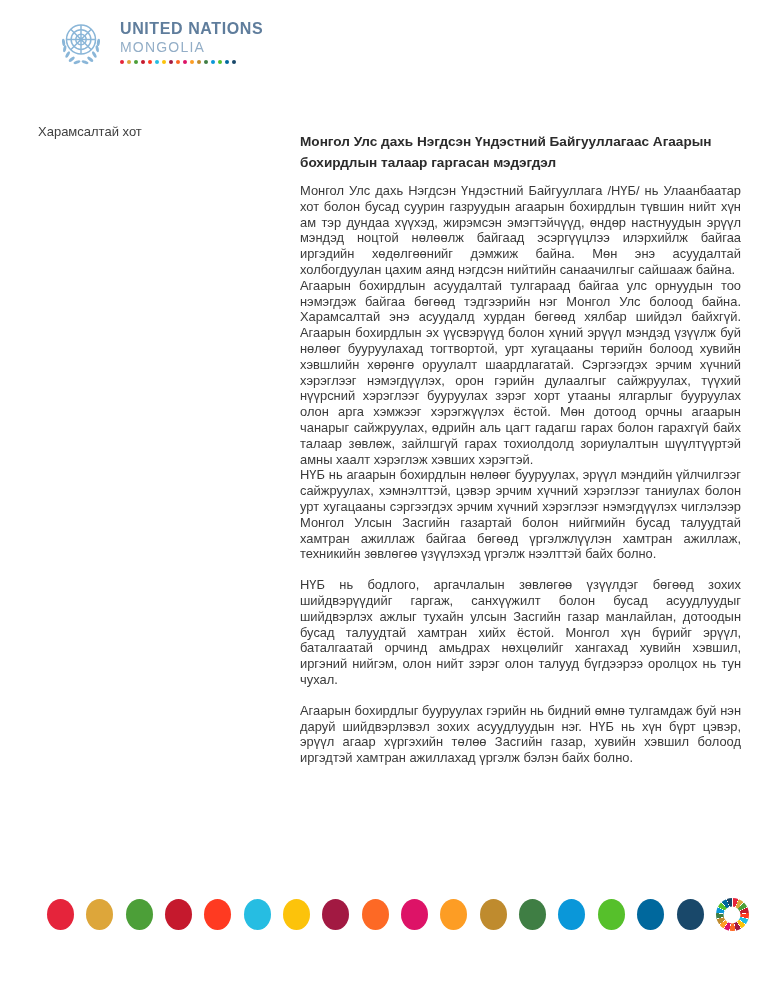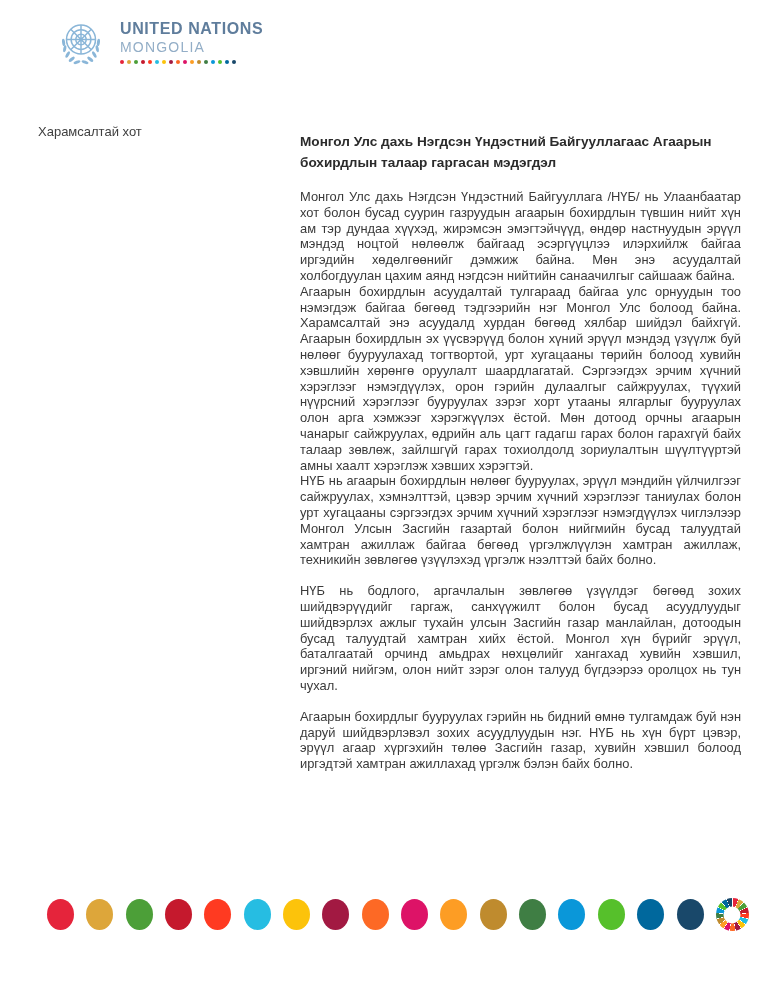--- a/index.html
+++ b/index.html
@@ -37,21 +37,21 @@
 
   
   .dateline{position:absolute;left:38px;top:122px;font-size:13px;color:#3f3f3f;line-height:20px;}
 
   
   .main{position:absolute;left:300px;top:131px;width:441px;}
   .doc-title{
     font-size:13.6px;font-weight:bold;color:#2b2b2b;
     text-align:left;line-height:21px;
   }
-  .doc-body{margin-top:16px;}
+  .doc-body{margin-top:10px;}
   .para{
     font-size:12.9px;color:var(--body-text);
     line-height:15.8px;text-align:justify;
   }
   .para.gap{margin-top:15px;}
 
   
   .sdg-row{
     position:absolute;left:47px;top:898px;width:702px;
     display:flex;align-items:center;justify-content:space-between;

